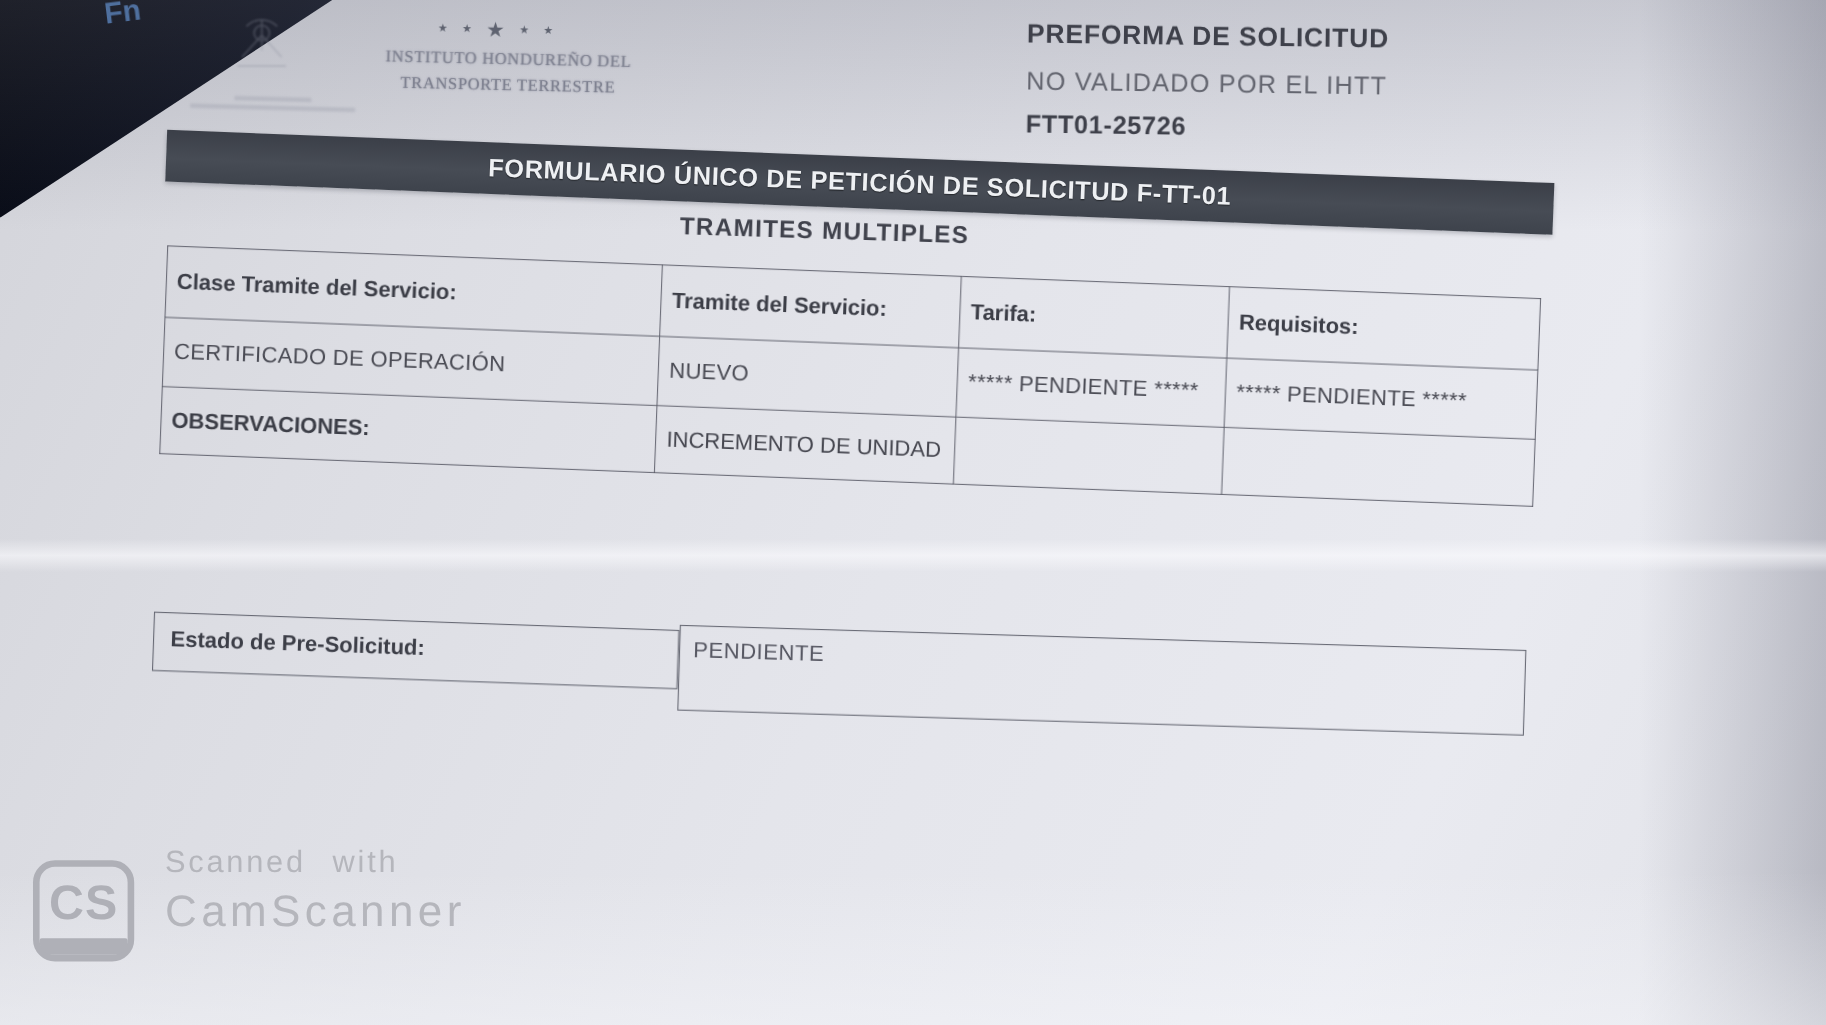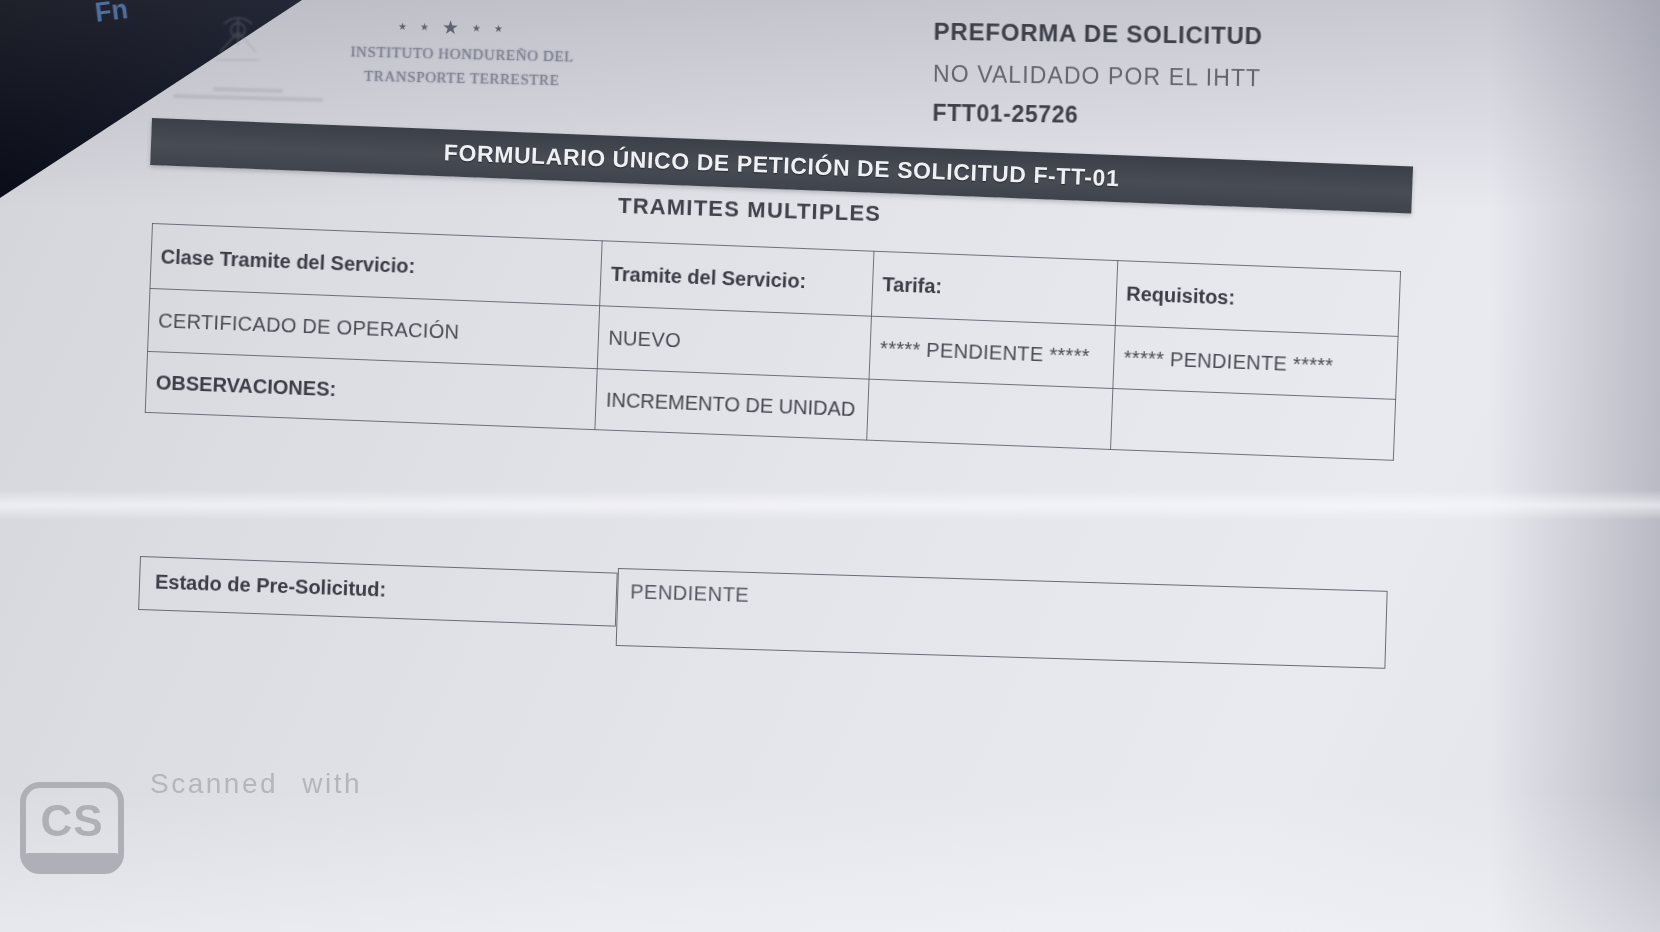--- a/index.html
+++ b/index.html
@@ -64,21 +64,21 @@
   
   .estado-label{position:absolute;left:140px;top:556px;width:478px;height:54px;
     border:1.7px solid rgba(84,86,97,.85);box-sizing:border-box;
     transform:rotate(2deg);transform-origin:left top;
     font-size:20px;font-weight:bold;color:#3c3e47;padding:13px 0 0 15px;filter:blur(.2px);}
   .estado-value{position:absolute;left:618px;top:568px;width:770px;height:78px;
     border:1.7px solid rgba(84,86,97,.85);box-sizing:border-box;
     transform:rotate(1.7deg);transform-origin:left top;
     font-size:20px;color:#555661;letter-spacing:.5px;padding:11px 0 0 12px;filter:blur(.2px);}
   
-  .cs-badge{position:absolute;left:20px;top:782px;width:104px;height:92px;box-sizing:border-box;
+  .cs-badge{position:absolute;left:30px;top:782px;width:92px;height:92px;box-sizing:border-box;
     border:6px solid #afb0b7;border-radius:20px;}
   .cs-letters{position:absolute;left:0;right:0;top:8px;text-align:center;
     font-size:44px;font-weight:bold;color:#afb0b7;letter-spacing:1px;}
   .cs-strip{position:absolute;left:0;right:0;bottom:0;height:15px;background:#afb0b7;
     border-radius:2px 2px 12px 12px;}
   .scan-text{position:absolute;left:150px;top:770px;color:#b5b6bc;line-height:1.0;}
   .scan-text .l1{font-size:28px;letter-spacing:2.5px;word-spacing:14px;}
   .scan-text .l2{font-size:40px;letter-spacing:4px;margin-top:11px;}
 </style>
 </head>
@@ -163,15 +163,16 @@
 
   <div class="estado-label">Estado de Pre-Solicitud:</div>
   <div class="estado-value">PENDIENTE</div>
 
   <div class="cs-badge">
     <div class="cs-letters">CS</div>
     <div class="cs-strip"></div>
   </div>
   <div class="scan-text">
     <div class="l1">Scanned with</div>
+    <div class="l2">CamScanner</div>
   </div>
 
 </div>
 
 </body></html>

